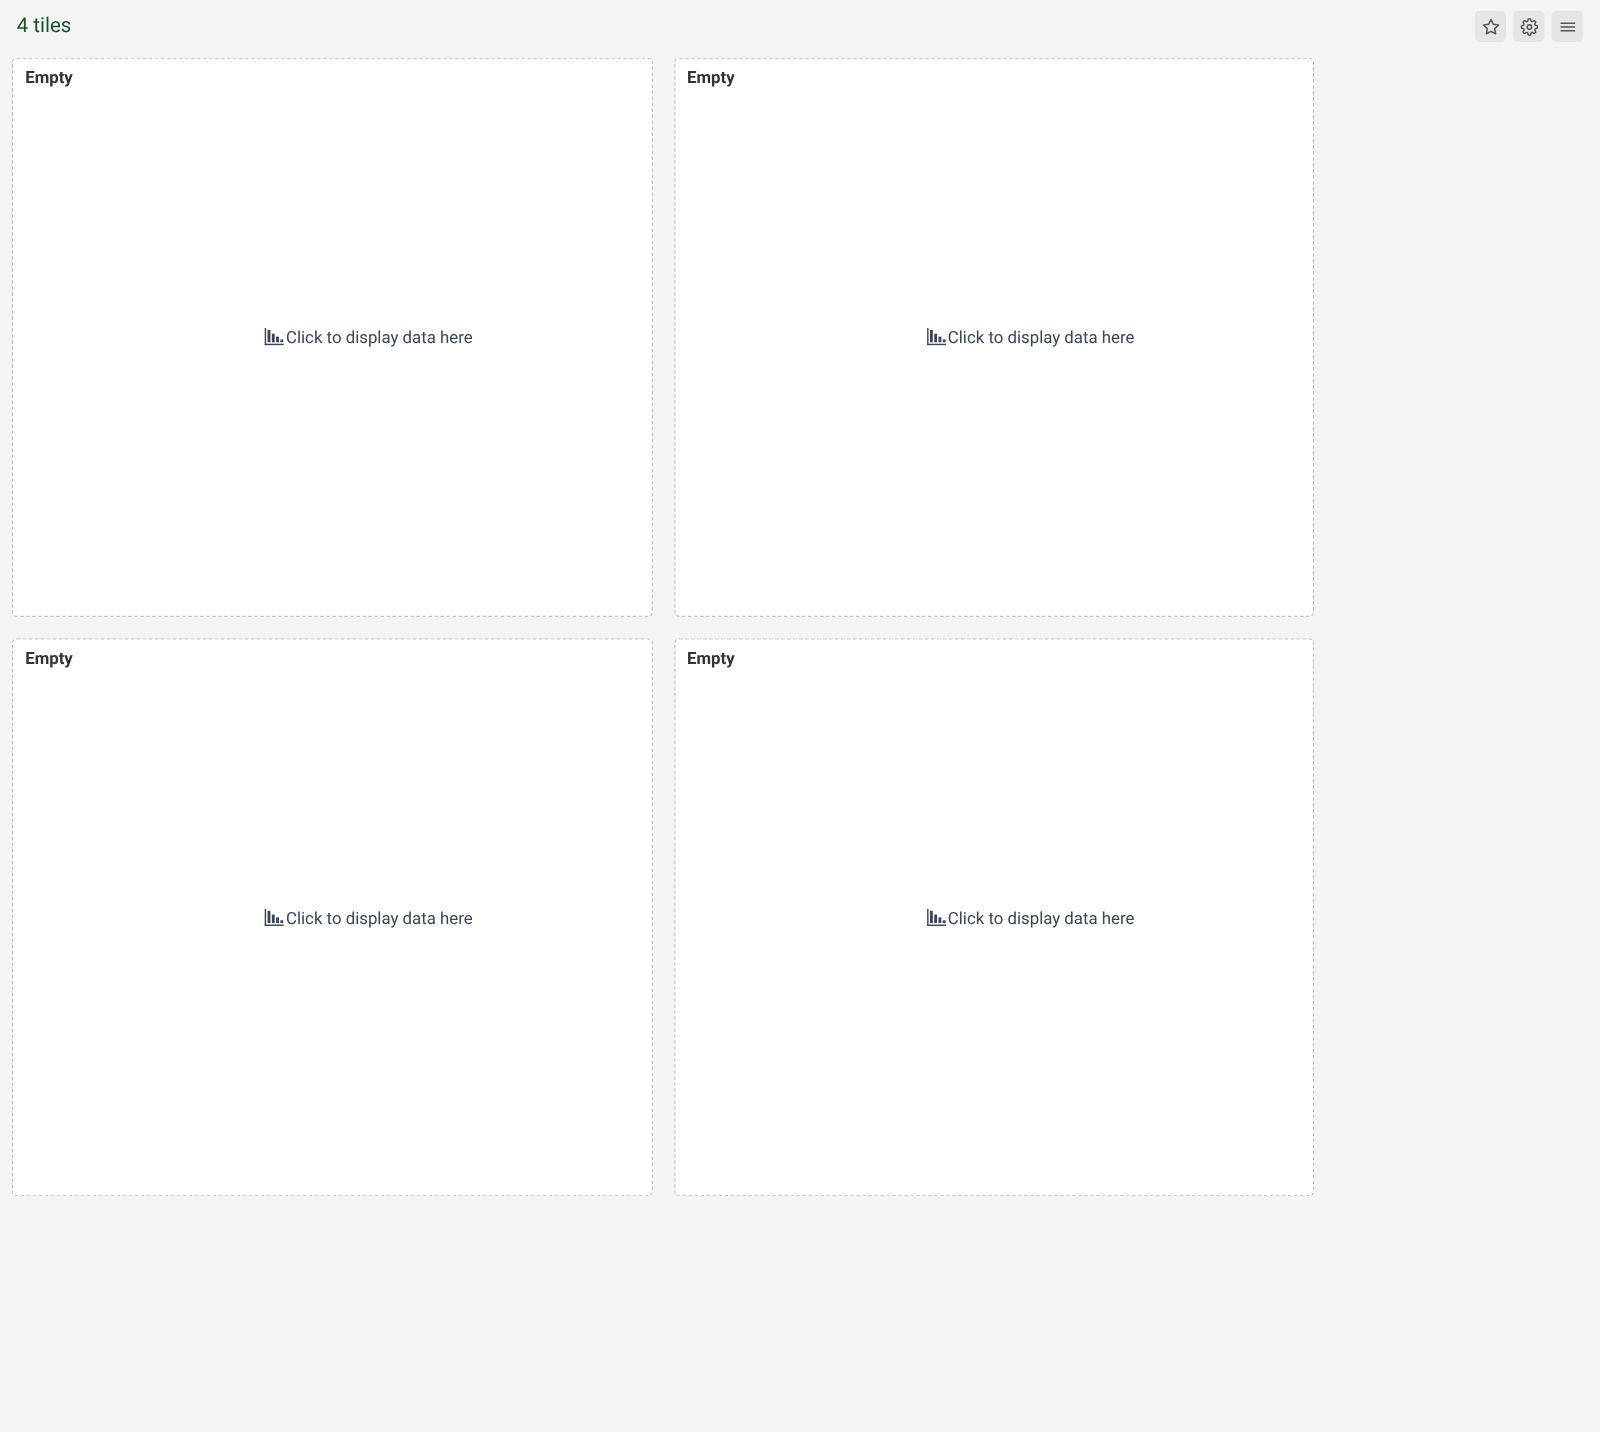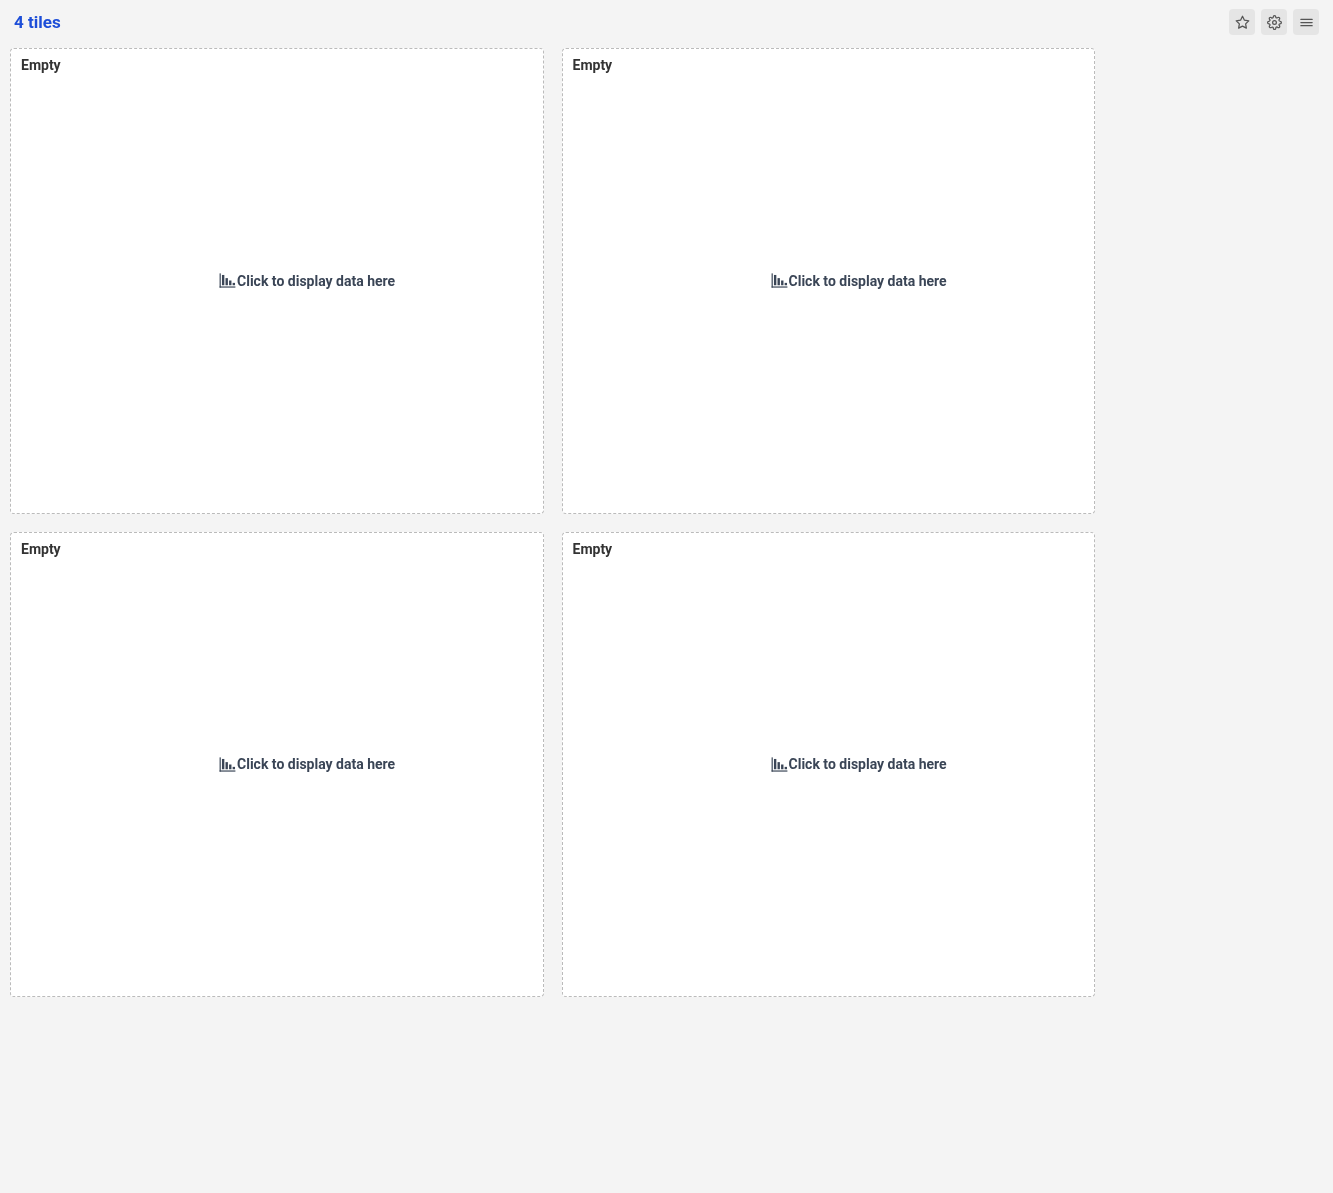--- a/index.html
+++ b/index.html
@@ -16,22 +16,22 @@
     }
     .header {
       display: flex;
       justify-content: space-between;
       align-items: center;
       padding: 10px 14px 8px 14px;
       height: 42px;
     }
     .page-title {
       font-size: 17px;
-      font-weight: 700;
-      color: #1d4ed8;
+      font-weight: 400;
+      color: #14532d;
     }
     .header-actions {
       display: flex;
       gap: 6px;
       align-items: center;
     }
     .icon-button {
       width: 26px;
       height: 26px;
       background-color: #e5e5e5;
@@ -71,25 +71,25 @@
       padding: 8px 10px 0 10px;
     }
     .tile-body {
       flex: 1;
       display: flex;
       align-items: center;
       justify-content: center;
     }
     .tile-placeholder {
       display: flex;
-      align-items: center;
+      align-items: flex-end;
       gap: 0;
       color: #3a4556;
       font-size: 14px;
-      font-weight: 700;
+      font-weight: 400;
     }
     .tile-placeholder svg {
       width: 19px;
       height: 19px;
     }
   </style>
 </head>
 <body>
 
 <div class="header">

